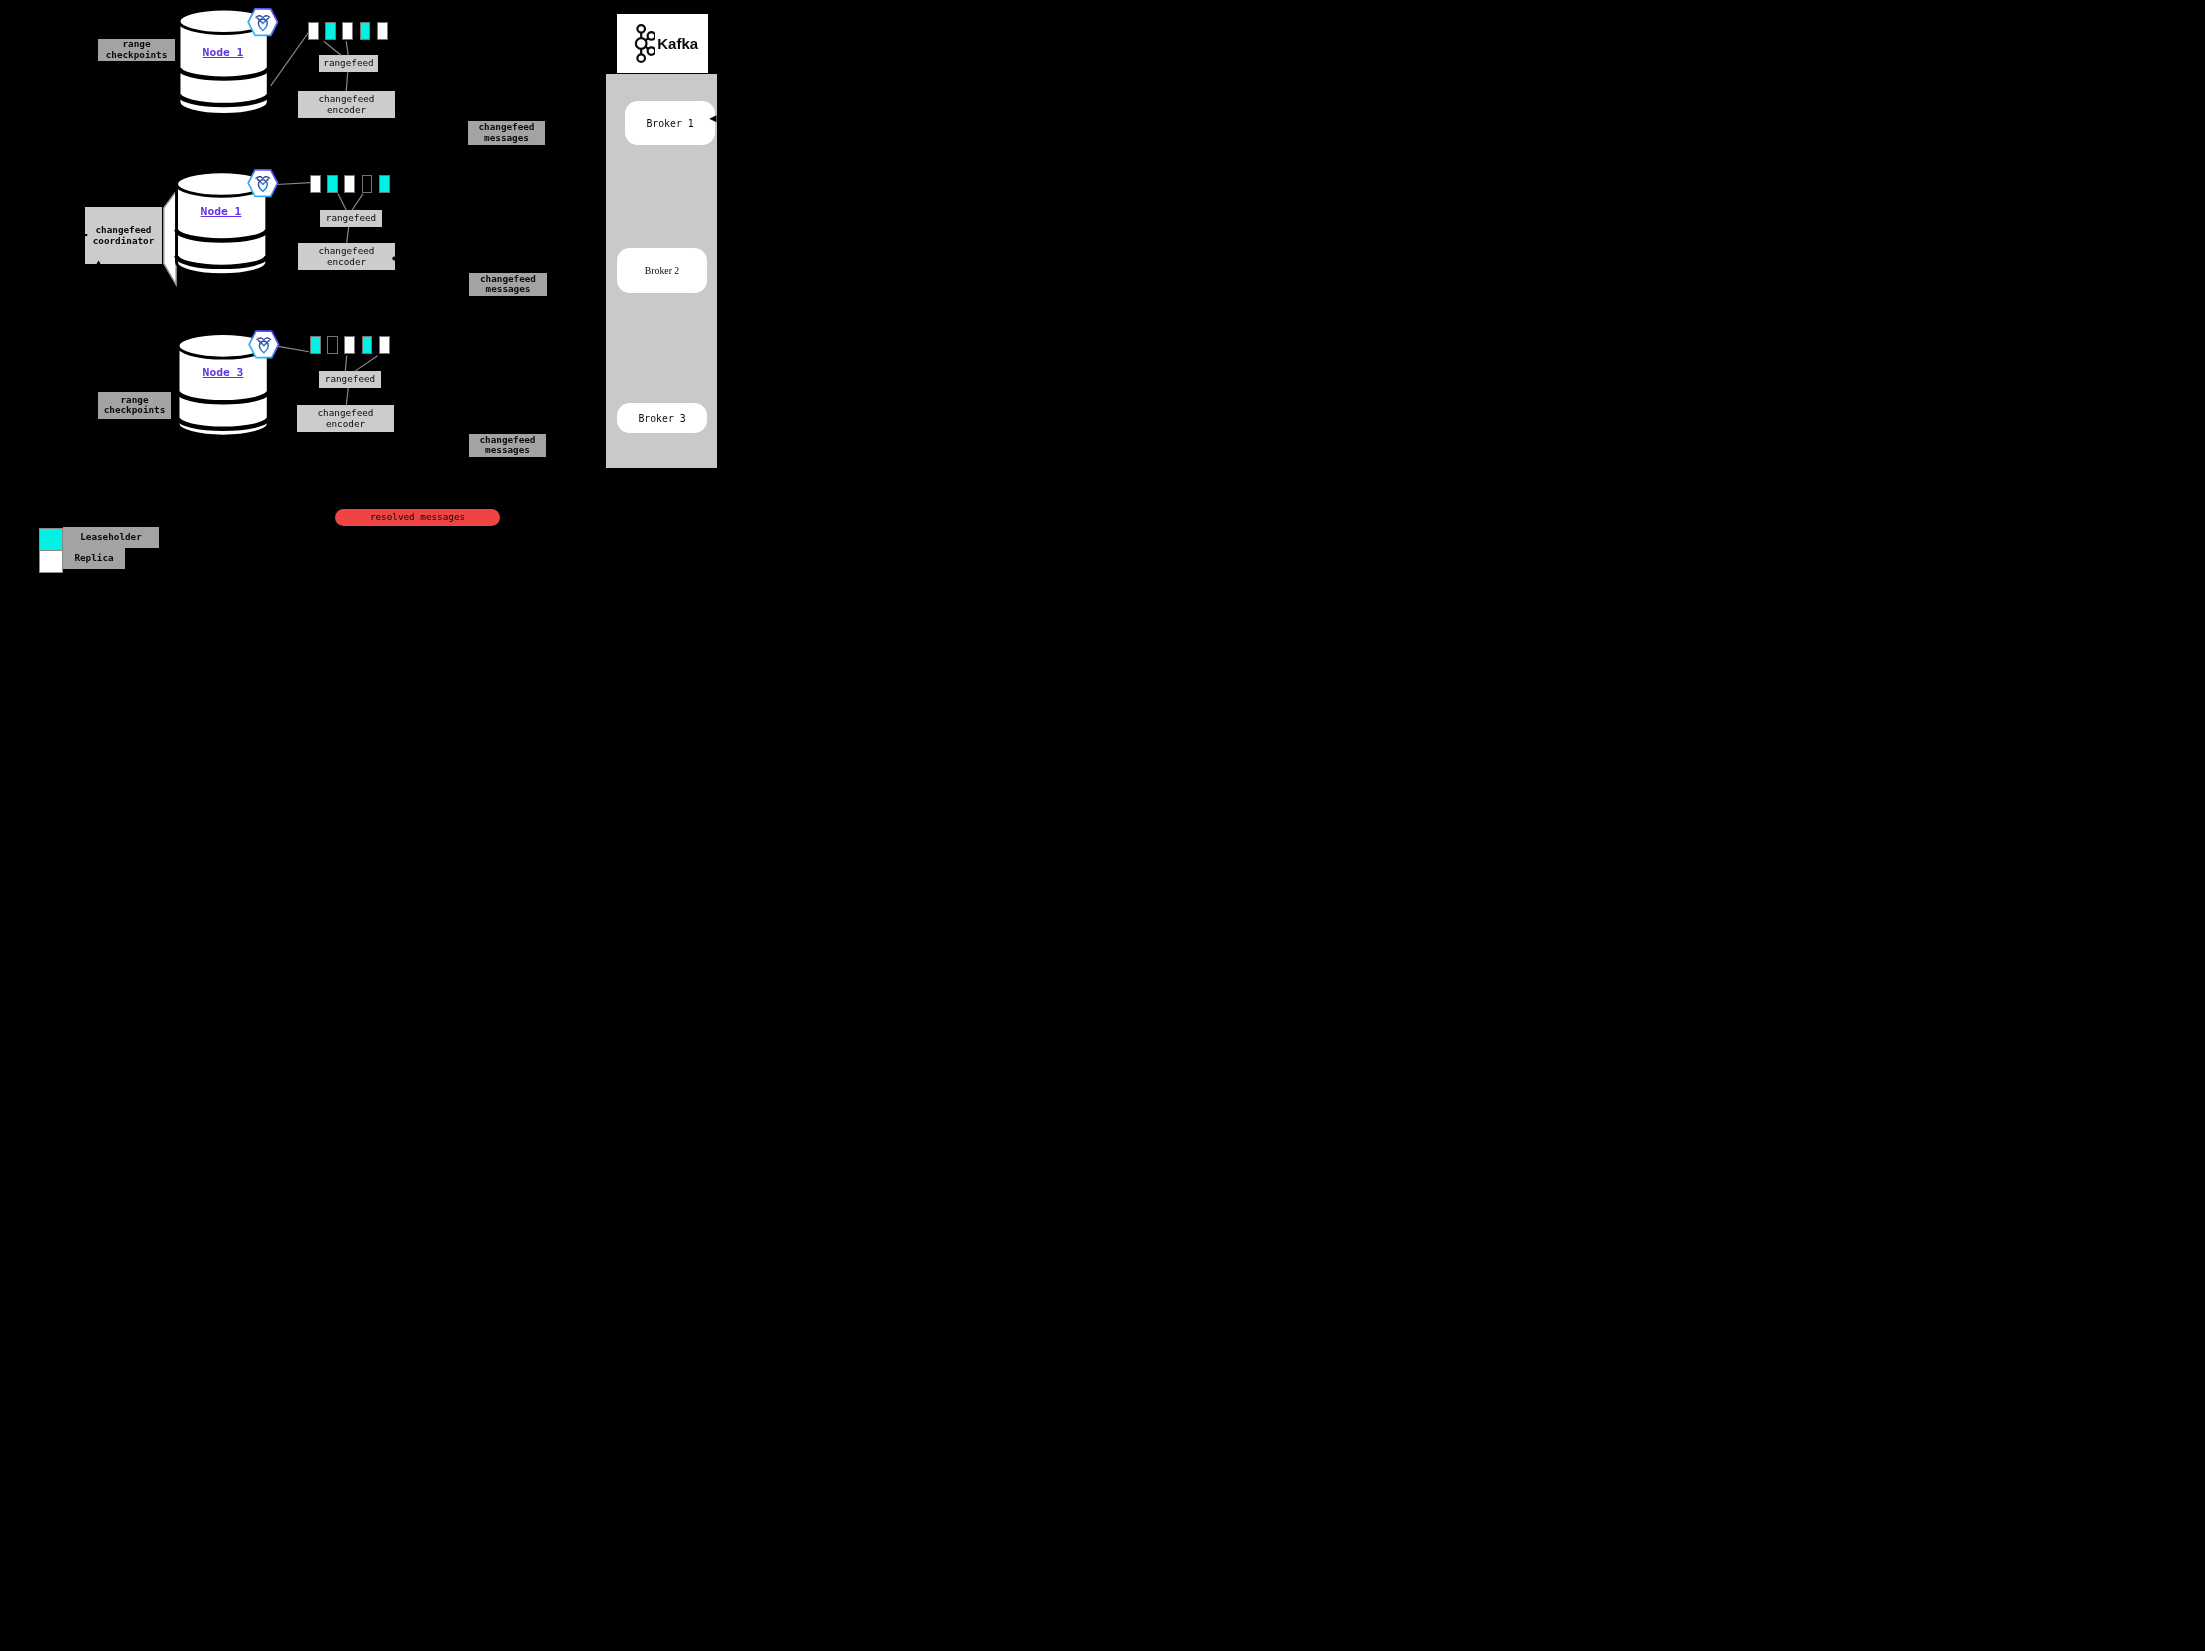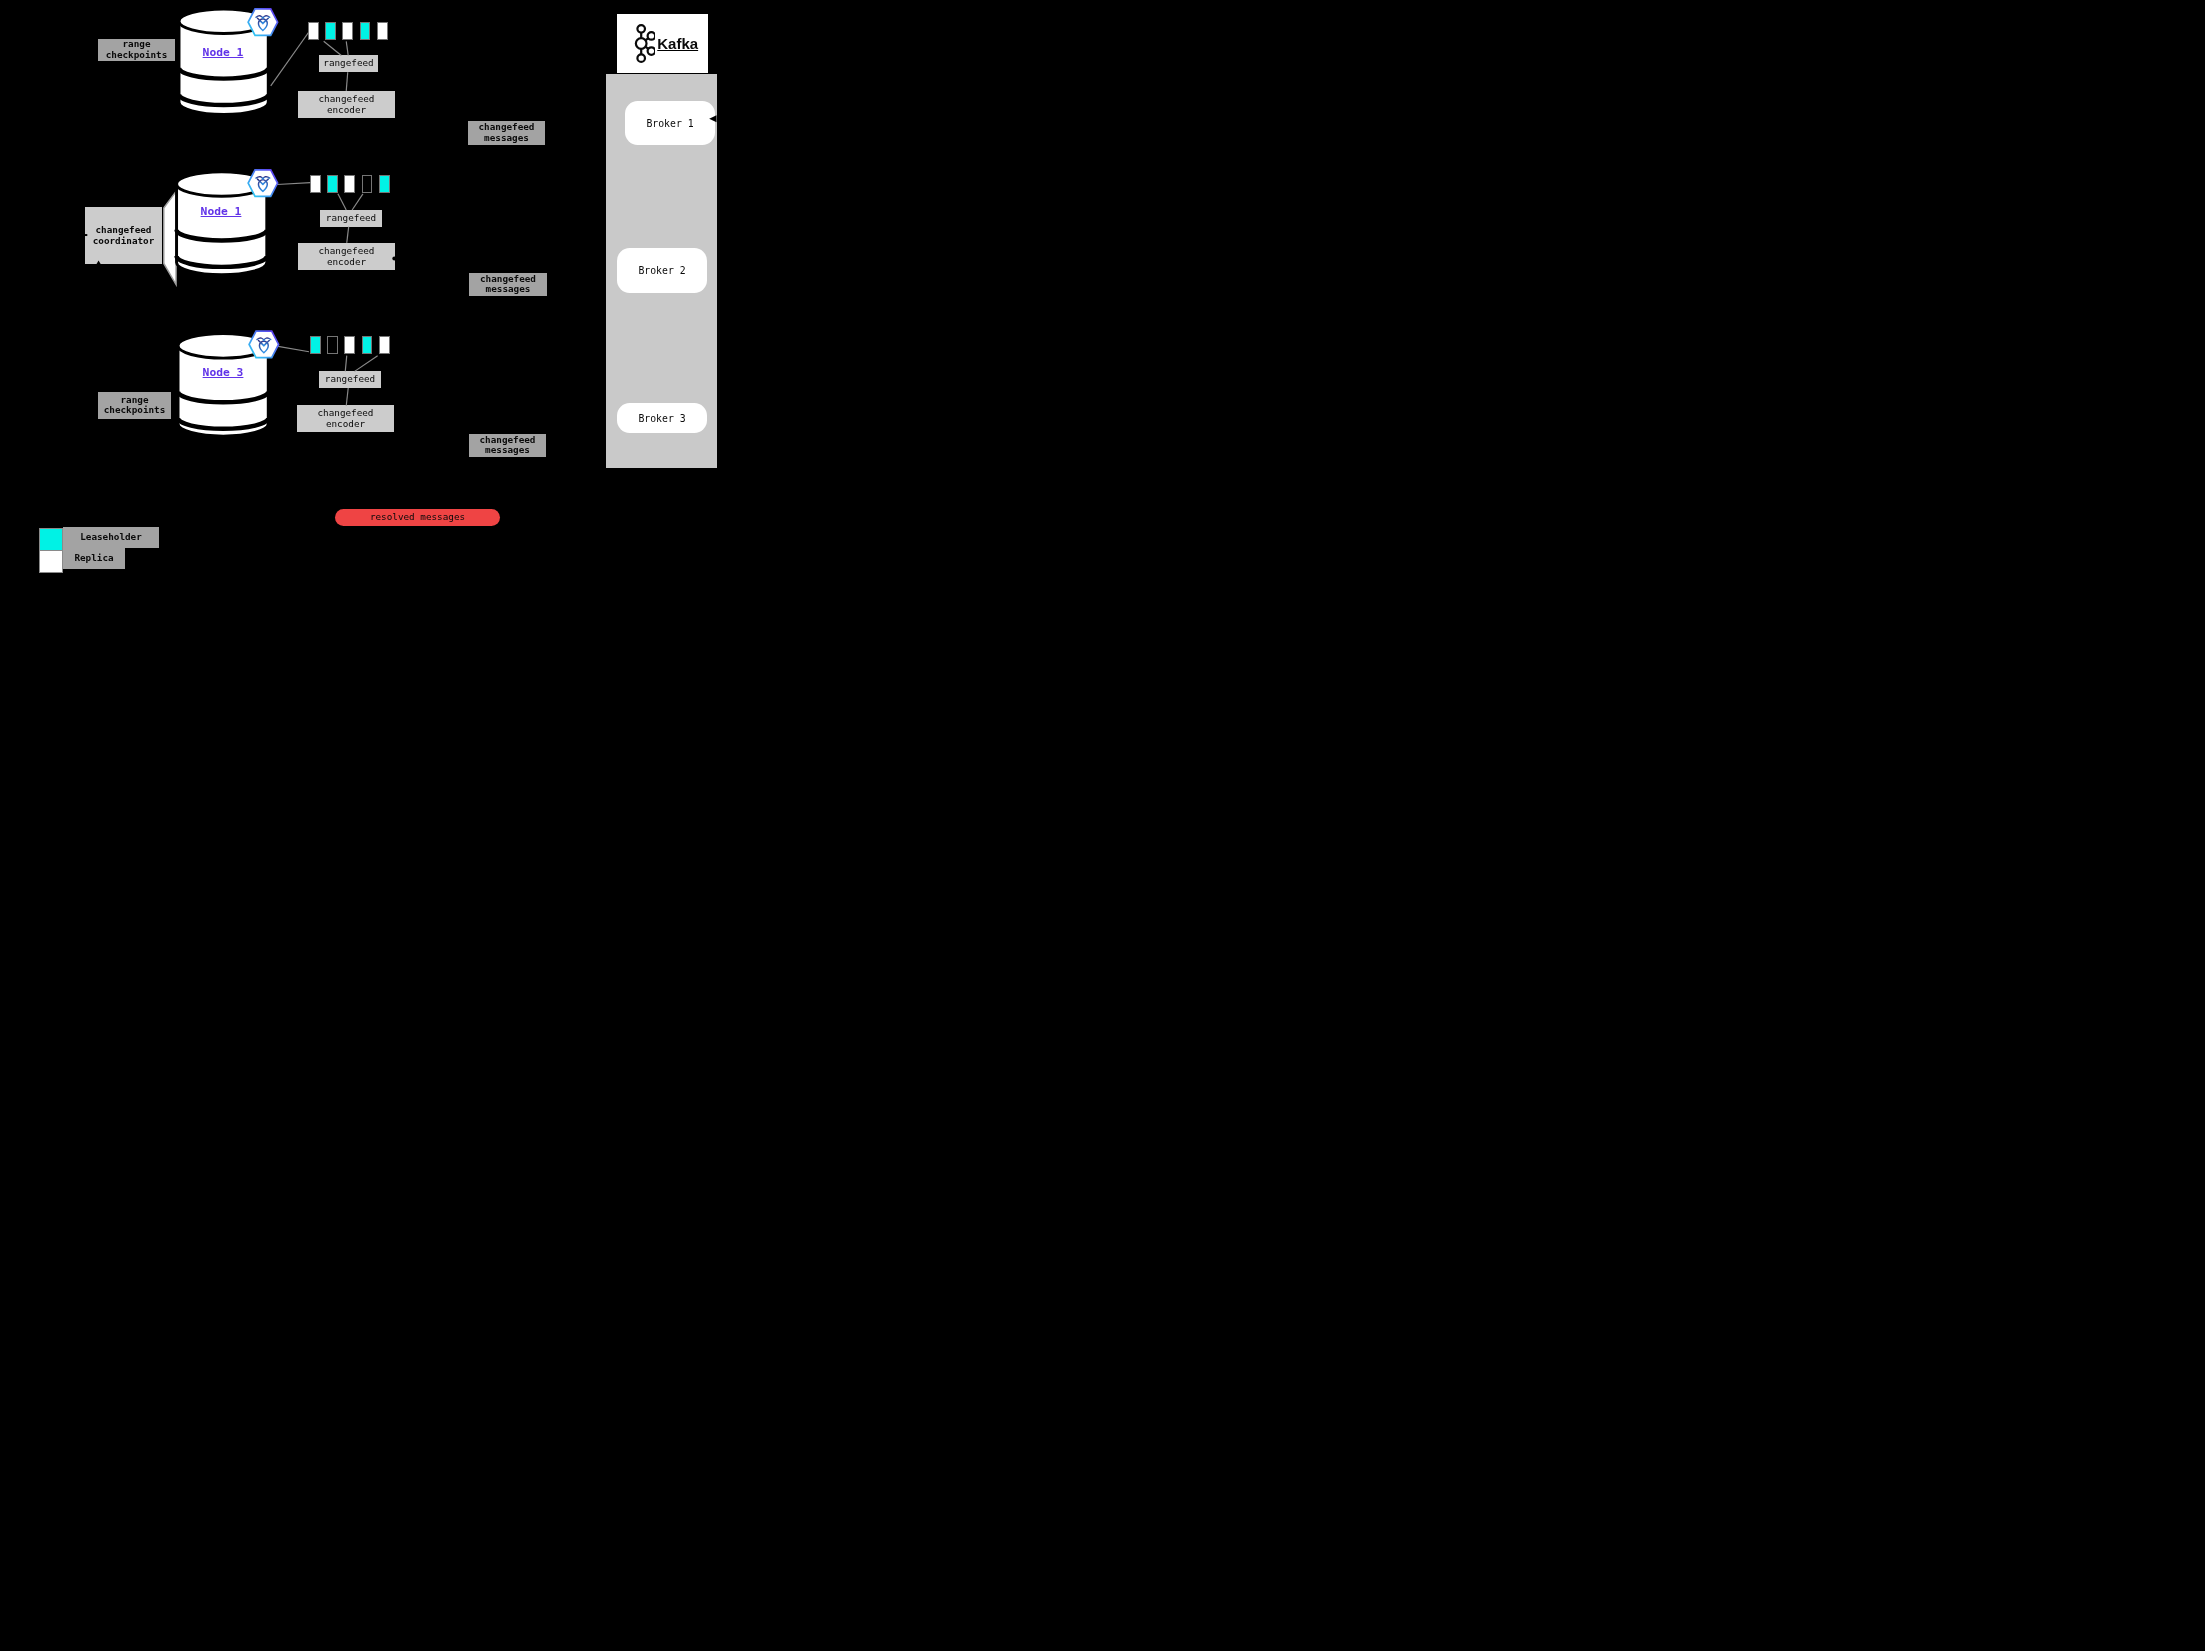--- a/index.html
+++ b/index.html
@@ -7,21 +7,21 @@
          font-family:"DejaVu Sans Mono","Liberation Mono",monospace;}
   
   .abs{position:absolute;box-sizing:border-box;}
   .lbl{display:flex;align-items:center;justify-content:center;text-align:center;
        color:#0a0a0a;font-size:9.3px;line-height:1.15;z-index:1;}
   .white-lbl{background:#a3a3a3;font-weight:bold;}
   .gray-lbl{background:var(--panel,#ccc);}
   .bold{font-weight:bold;}
   .pill{border-radius:8.8px;background:#ef4444;}
   
-  .kafka-box{background:#fff;display:flex;align-items:center;justify-content:center;z-index:1;text-decoration:underline;}
+  .kafka-box{background:#fff;display:flex;align-items:center;justify-content:center;z-index:1;}
   .kafka-title{font-family:"Liberation Sans","DejaVu Sans",sans-serif;font-weight:bold;
                font-size:15px;color:#0a0a0a;margin-left:2px;}
   .broker-panel{background:#c9c9c9;z-index:1;}
   .broker{background:#fff;border-radius:12.7px;display:flex;align-items:center;justify-content:center;
           font-size:9.8px;color:#0a0a0a;z-index:1;}
   
   .node-name{color:var(--node-name,#6133e8);font-weight:bold;font-size:11.3px;text-align:center;z-index:3;text-decoration:underline;}
   .sq-row{display:flex;gap:6.4px;z-index:1;}
   .sq{width:10.8px;height:18px;border:1.2px solid var(--swatch-border,#757575);box-sizing:border-box;}
   .sq.leaseholder{background:var(--teal,#00f2e5);}
@@ -96,21 +96,21 @@
         <circle cx="0" cy="33" r="8.5" fill="#fff"></circle>
         <circle cx="23" cy="-17" r="8.5" fill="#fff"></circle>
         <circle cx="23" cy="17" r="8.5" fill="#fff"></circle>
       </g>
     </svg>
     <span class="kafka-title">Kafka</span>
   </div>
 
   <div class="abs broker-panel" style="left:606px;top:74px;width:111px;height:394px;"></div>
   <div class="abs broker" style="left:625px;top:101px;width:90px;height:44px;">Broker 1</div>
-  <div class="abs broker" style="left:617px;top:248px;width:90px;height:45px;">Broker 2</div>
+  <div class="abs broker" style="left:617px;top:248px;width:90px;height:45px;font-family:Liberation Serif, serif;">Broker 2</div>
   <div class="abs broker" style="left:617px;top:403px;width:90px;height:30px;">Broker 3</div>
 
   <div class="abs legend-swatch leaseholder" style="left:39px;top:528px;width:23.5px;height:22.6px;"></div>
   <div class="abs legend-swatch replica" style="left:39px;top:550px;width:23.5px;height:22.6px;"></div>
   <div class="abs lbl white-lbl" style="left:63px;top:527px;width:96px;height:20.6px;">Leaseholder</div>
   <div class="abs lbl white-lbl" style="left:63px;top:548px;width:62px;height:21px;">Replica</div>
 
   <svg class="overlay" width="769" height="576" viewBox="0 0 1568 1174">
     <defs>
       <linearGradient id="hexg" x1="0" y1="1" x2="1" y2="0">

